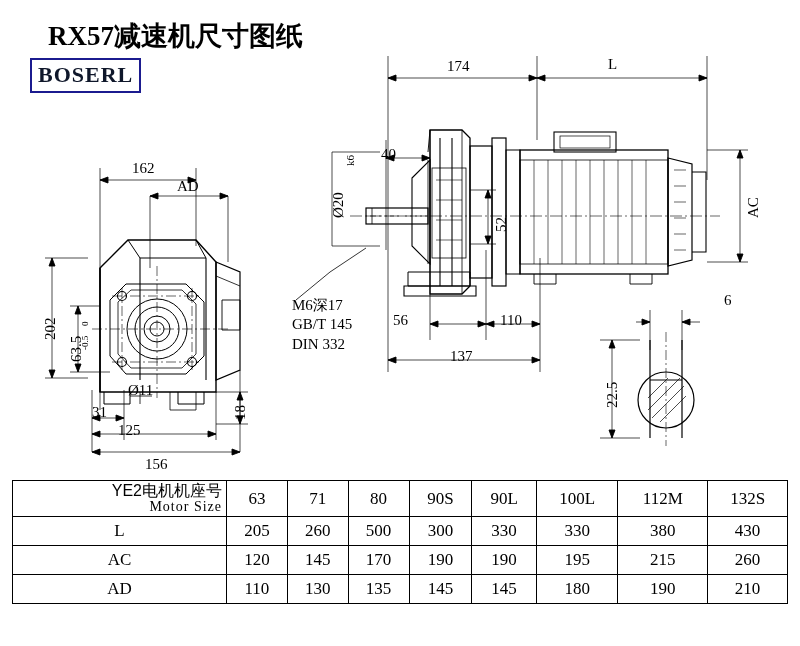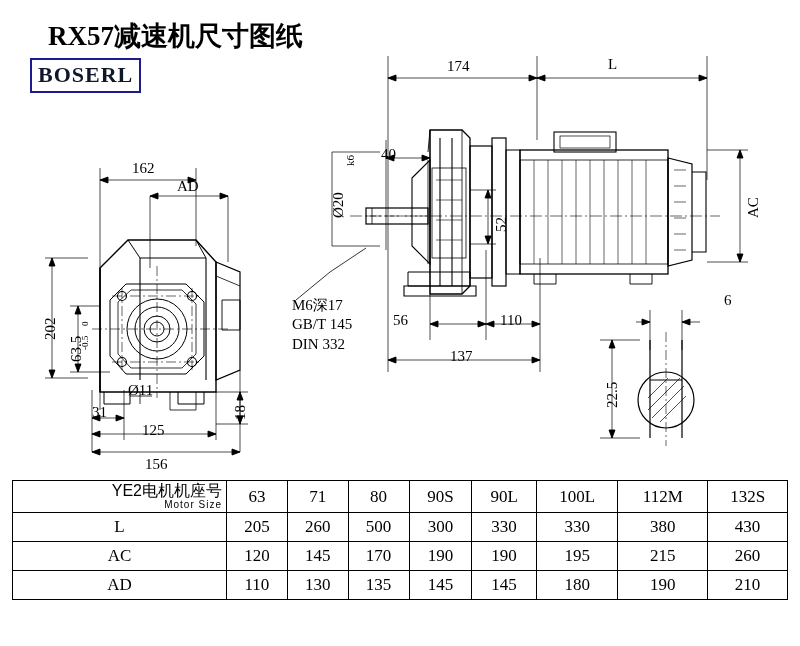--- a/index.html
+++ b/index.html
@@ -52,21 +52,21 @@
     text-align:right;
     width:205px;
     line-height:1.05;
     font-size:16px;
     padding:2px 4px;
   }
   .spec-table td.rowlabel{
     font-size:17px;
   }
   .cn{font-family:"Liberation Sans", sans-serif;}
-  .mono{font-family:Liberation Sans, sans-serif;letter-spacing:1px;font-size:10px;}
+  .mono{font-family:Liberation Serif, serif;letter-spacing:1px;font-size:14px;}
 
   
   .lbl{position:absolute;font-family:"Liberation Serif", serif;font-size:15px;white-space:nowrap;}
   .lbl.sm{font-size:13px;}
   .rot90{transform-origin:0 0;transform:rotate(-90deg);}
 </style>
 </head>
 <body>
 
 <div class="root">
@@ -322,21 +322,21 @@
   <div class="lbl rot90" style="left:604px;top:408px;">22.5</div>
 
   <div class="lbl" style="left:132px;top:160px;">162</div>
   <div class="lbl" style="left:177px;top:178px;">AD</div>
   <div class="lbl rot90" style="left:42px;top:340px;">202</div>
   <div class="lbl rot90" style="left:68px;top:362px;">63.5</div>
   <div class="lbl sm rot90" style="left:80px;top:326px;font-size:9px;">0</div>
   <div class="lbl sm rot90" style="left:80px;top:350px;font-size:9px;">-0.5</div>
 
   <div class="lbl" style="left:92px;top:404px;">31</div>
-  <div class="lbl" style="left:142px;top:422px;text-align:right;">125</div>
+  <div class="lbl" style="left:118px;top:422px;text-align:right;">125</div>
   <div class="lbl" style="left:145px;top:456px;">156</div>
   <div class="lbl" style="left:128px;top:382px;">Ø11</div>
   <div class="lbl rot90" style="left:232px;top:420px;">18</div>
 
   <table class="spec-table">
     <tbody>
       <tr>
         <td class="head-label" rowspan="1">
           <div class="cn">YE2电机机座号</div>
           <div class="mono">Motor Size</div>

